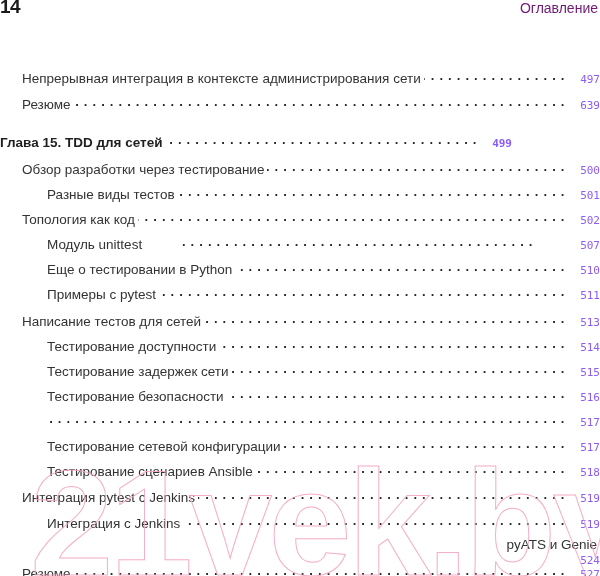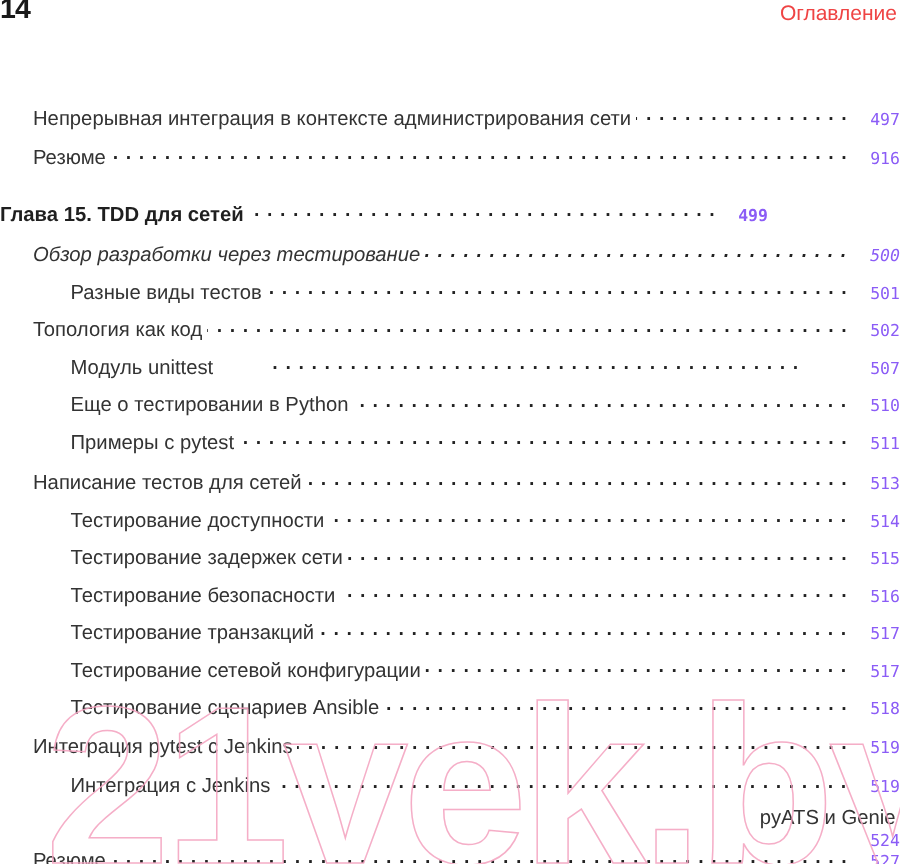--- a/index.html
+++ b/index.html
@@ -24,21 +24,21 @@
       font-size: 19px;
       color: #1a1a1a;
       letter-spacing: -0.5px;
     }
     .running-head {
       position: absolute;
       right: 2px;
       top: 0px;
       font-family: "Liberation Sans", sans-serif;
       font-size: 14px;
-      color: #ef4444;
+      color: #701a75;
     }
     .toc {
       position: absolute;
       left: 0;
       top: 0;
       width: 600px;
     }
     .toc-row {
       position: absolute;
       left: 0;
@@ -103,28 +103,28 @@
 
 <div class="toc" id="toc">
     <div class="toc-row level-1" style="top: 66px; padding-left: 22px; width: 578px;">
       <span class="toc-title">Непрерывная интеграция в контексте администрирования сети</span>
       <span class="toc-dots">................................................................................................................................................</span>
       <span class="toc-page">497</span>
     </div>
     <div class="toc-row level-1" style="top: 92px; padding-left: 22px; width: 578px;">
       <span class="toc-title">Резюме</span>
       <span class="toc-dots">................................................................................................................................................</span>
-      <span class="toc-page">916</span>
+      <span class="toc-page">639</span>
     </div>
     <div class="toc-row level-0" style="top: 130px; padding-left: 0px; width: 512px;">
       <span class="toc-title">Глава 15. TDD для сетей</span>
       <span class="toc-dots">................................................................................................................................................</span>
       <span class="toc-page">499</span>
     </div>
-    <div class="toc-row level-1" style="top: 157px; padding-left: 22px; width: 578px; font-style: italic;">
+    <div class="toc-row level-1" style="top: 157px; padding-left: 22px; width: 578px;">
       <span class="toc-title">Обзор разработки через тестирование</span>
       <span class="toc-dots">................................................................................................................................................</span>
       <span class="toc-page">500</span>
     </div>
     <div class="toc-row level-2" style="top: 182px; padding-left: 47px; width: 553px;">
       <span class="toc-title">Разные виды тестов</span>
       <span class="toc-dots">................................................................................................................................................</span>
       <span class="toc-page">501</span>
     </div>
     <div class="toc-row level-1" style="top: 207px; padding-left: 22px; width: 578px;">
@@ -161,21 +161,20 @@
       <span class="toc-title">Тестирование задержек сети</span>
       <span class="toc-dots">................................................................................................................................................</span>
       <span class="toc-page">515</span>
     </div>
     <div class="toc-row level-2" style="top: 384px; padding-left: 47px; width: 553px;">
       <span class="toc-title">Тестирование безопасности</span>
       <span class="toc-dots">................................................................................................................................................</span>
       <span class="toc-page">516</span>
     </div>
     <div class="toc-row level-2" style="top: 409px; padding-left: 47px; width: 553px;">
-      <span class="toc-title">Тестирование транзакций</span>
       <span class="toc-dots">................................................................................................................................................</span>
       <span class="toc-page">517</span>
     </div>
     <div class="toc-row level-2" style="top: 434px; padding-left: 47px; width: 553px;">
       <span class="toc-title">Тестирование сетевой конфигурации</span>
       <span class="toc-dots">................................................................................................................................................</span>
       <span class="toc-page">517</span>
     </div>
     <div class="toc-row level-2" style="top: 459px; padding-left: 47px; width: 553px;">
       <span class="toc-title">Тестирование сценариев Ansible</span>

